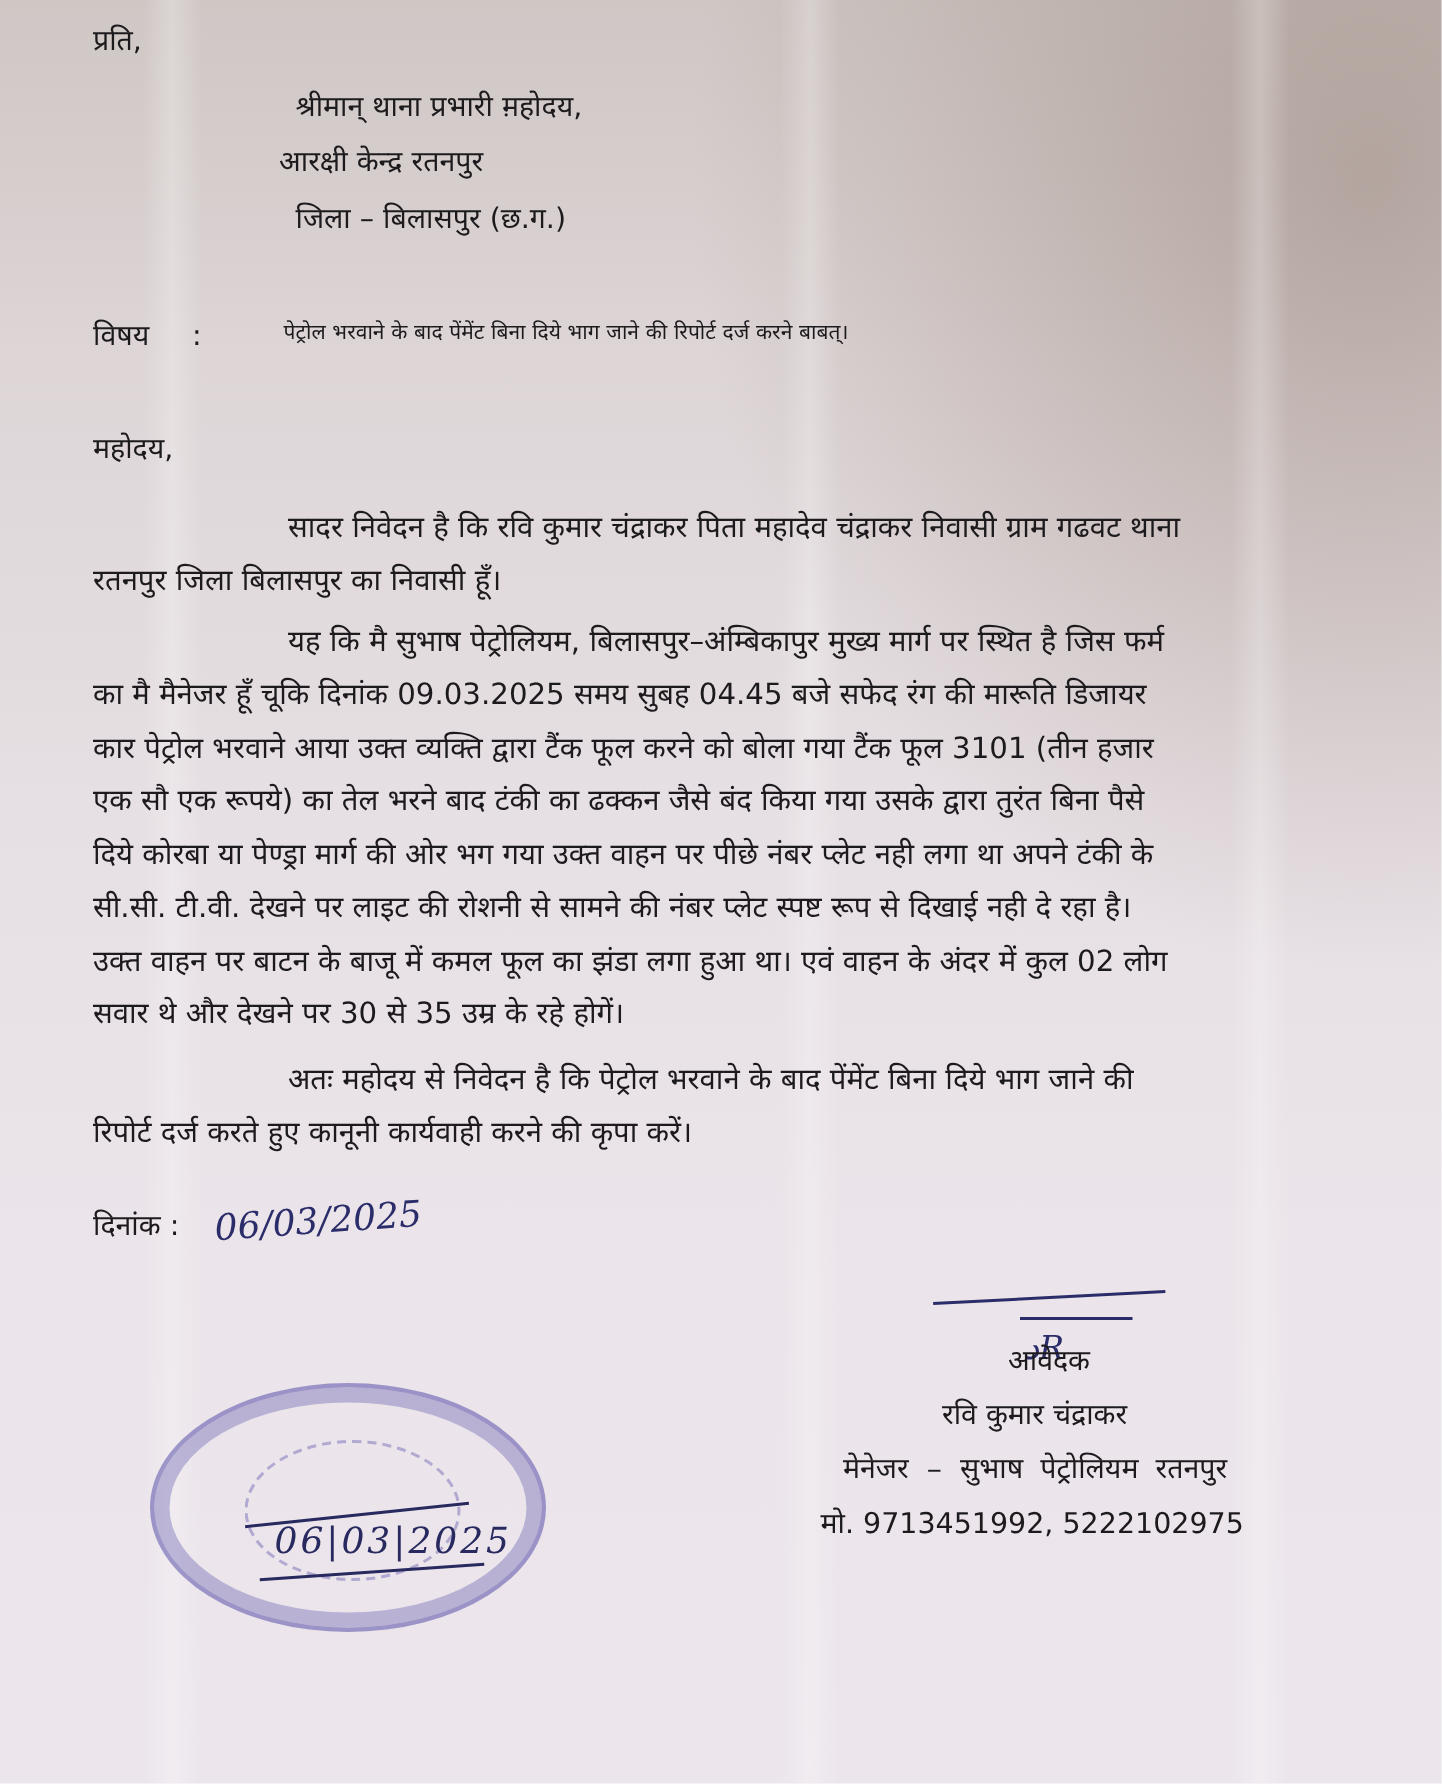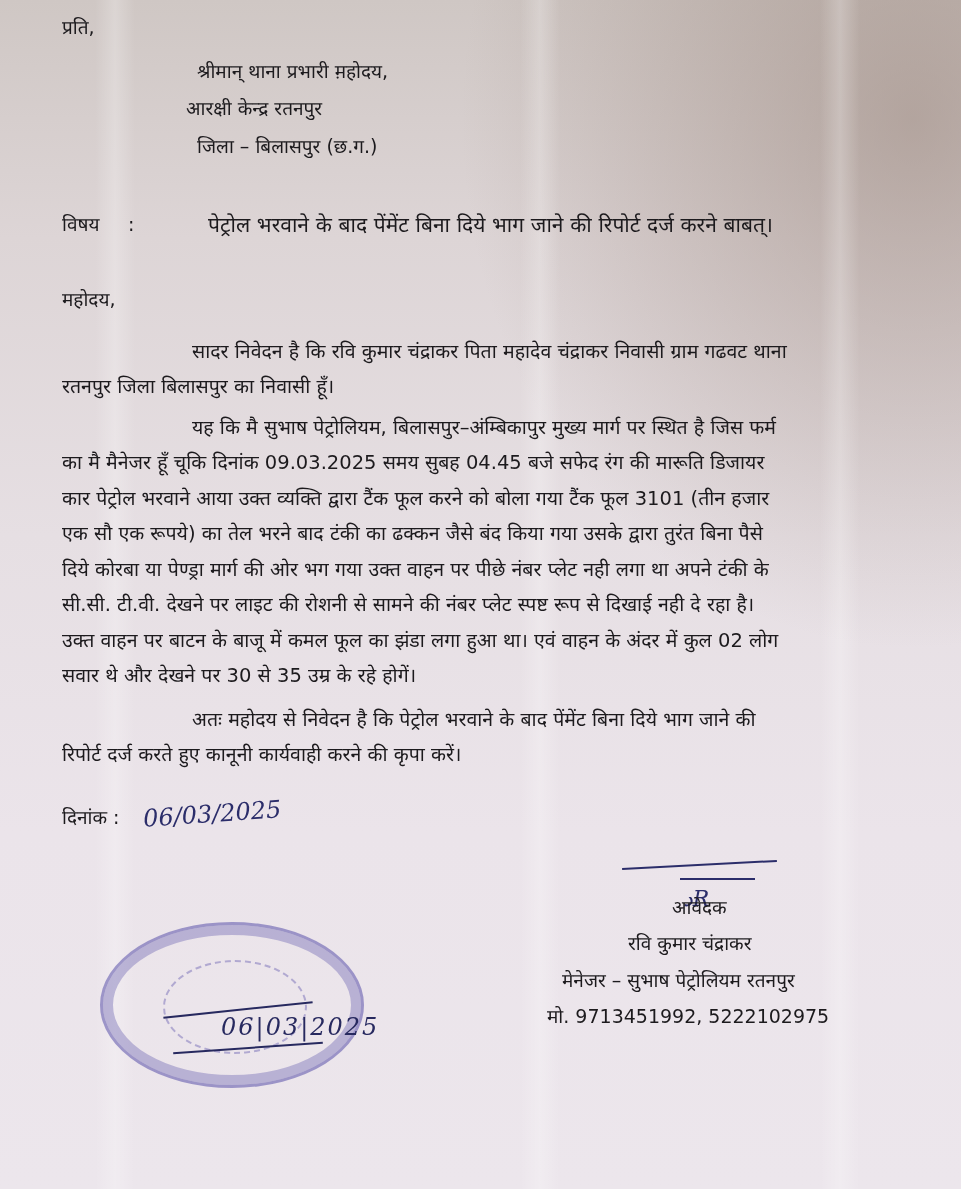--- a/index.html
+++ b/index.html
@@ -28,21 +28,21 @@
       border-radius:50%;
       border:3px solid rgba(90,80,170,0.55);
       box-shadow: inset 0 0 0 8px rgba(255,255,255,0), inset 0 0 0 10px rgba(90,80,170,0.35);
     }
     .stamp-inner {
       position:absolute; left:60px; top:35px; width:140px; height:90px; border-radius:50%;
       border:2px dashed rgba(90,80,170,0.4);
     }
     .stamp-date {
       position:absolute; left:80px; top:88px; font-family:"DejaVu Serif", serif; font-style:italic;
-      font-size:24px; color:#27295f; letter-spacing:2px;margin-left:38px;
+      font-size:24px; color:#27295f; letter-spacing:2px;
     }
     .stamp-line {
       position:absolute; height:2px; background:#27295f;
     }
     .sig-line { position:absolute; height:2px; background:#2b2d6a; }
   </style>
 </head>
 <body>
 
 <div class="crease" style="left:95px;"></div>
@@ -55,21 +55,21 @@
 
   <div>
     <div class="txt" style="left:197px; top:62px;">श्रीमान् थाना प्रभारी म़होदय,</div>
     <div class="txt" style="left:186px; top:99px;">आरक्षी केन्द्र रतनपुर</div>
     <div class="txt" style="left:197px; top:137px;">जिला – बिलासपुर (छ.ग.)</div>
   </div>
 
   <div>
     <div class="txt" style="left:62px; top:215px;">विषय</div>
     <div class="txt" style="left:128px; top:215px;">:</div>
-    <div class="txt" style="left:208px; top:215px; font-size:21px;">पेट्रोल भरवाने के बाद पेंमेंट बिना दिये भाग जाने की रिपोर्ट दर्ज करने बाबत्।</div>
+    <div class="txt" style="left:189px; top:215px; font-size:14px;">पेट्रोल भरवाने के बाद पेंमेंट बिना दिये भाग जाने की रिपोर्ट दर्ज करने बाबत्।</div>
   </div>
 
   <div class="txt" style="left:62px; top:290px;">महोदय,</div>
 
   <div>
     <div class="body-line indent" style="top:337px;">सादर निवेदन है कि रवि कुमार चंद्राकर पिता महादेव चंद्राकर निवासी ग्राम गढवट थाना</div>
     <div class="body-line" style="top:372px;">रतनपुर जिला बिलासपुर का निवासी हूँ।</div>
   </div>
 
   <div>
@@ -93,21 +93,21 @@
     <div class="hand" style="left:143px; top:800px; transform:rotate(-4deg);">06/03/2025</div>
   </div>
 
   <div>
     <div class="sig-line" style="left:622px; top:864px; width:155px; transform:rotate(-3deg);"></div>
     <div class="hand" style="left:683px; top:850px; font-size:22px;margin-top:36px;">ﺩR</div>
     <div class="sig-line" style="left:680px; top:878px; width:75px;"></div>
 
     <div class="txt" style="left:672px; top:898px;">आवेदक</div>
     <div class="txt" style="left:628px; top:934px;">रवि कुमार चंद्राकर</div>
-    <div class="txt" style="left:562px; top:971px;">मेनेजर – सुभाष पेट्रोलियम रतनपुर</div>
+    <div class="txt" style="left:562px; top:971px;font-family:Liberation Mono, monospace;">मेनेजर – सुभाष पेट्रोलियम रतनपुर</div>
     <div class="txt" style="left:547px; top:1007px;">मो. 9713451992, 5222102975</div>
   </div>
 
   <div class="stamp">
     <div class="stamp-inner"></div>
     <div class="stamp-line" style="left:60px; top:84px; width:150px; transform:rotate(-6deg);"></div>
     <div class="stamp-date">06|03|2025</div>
     <div class="stamp-line" style="left:70px; top:122px; width:150px; transform:rotate(-4deg);"></div>
   </div>
 

